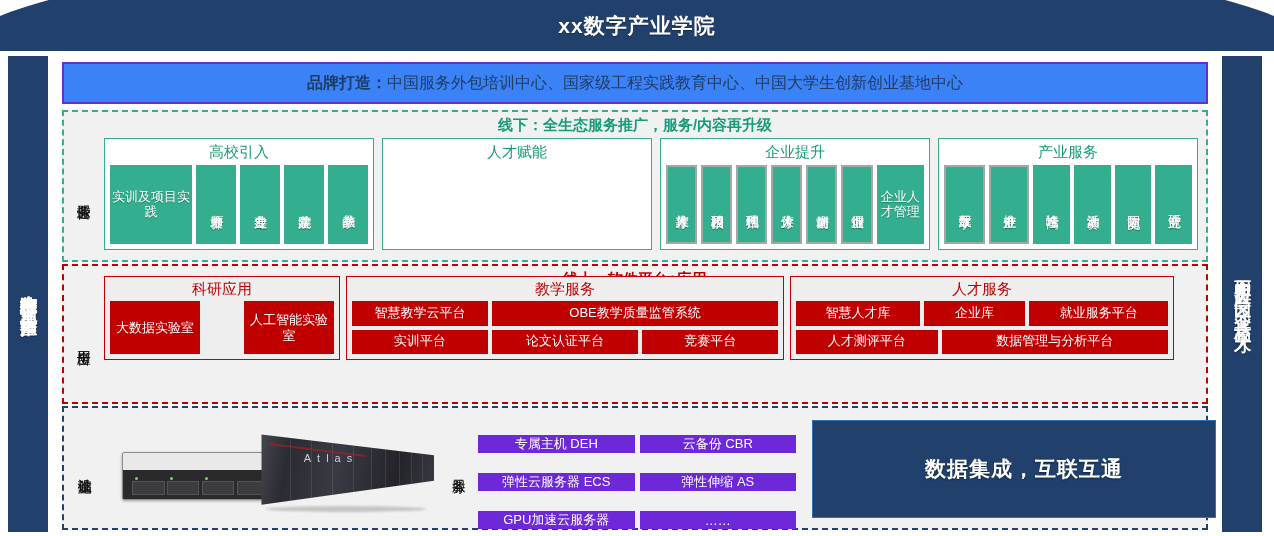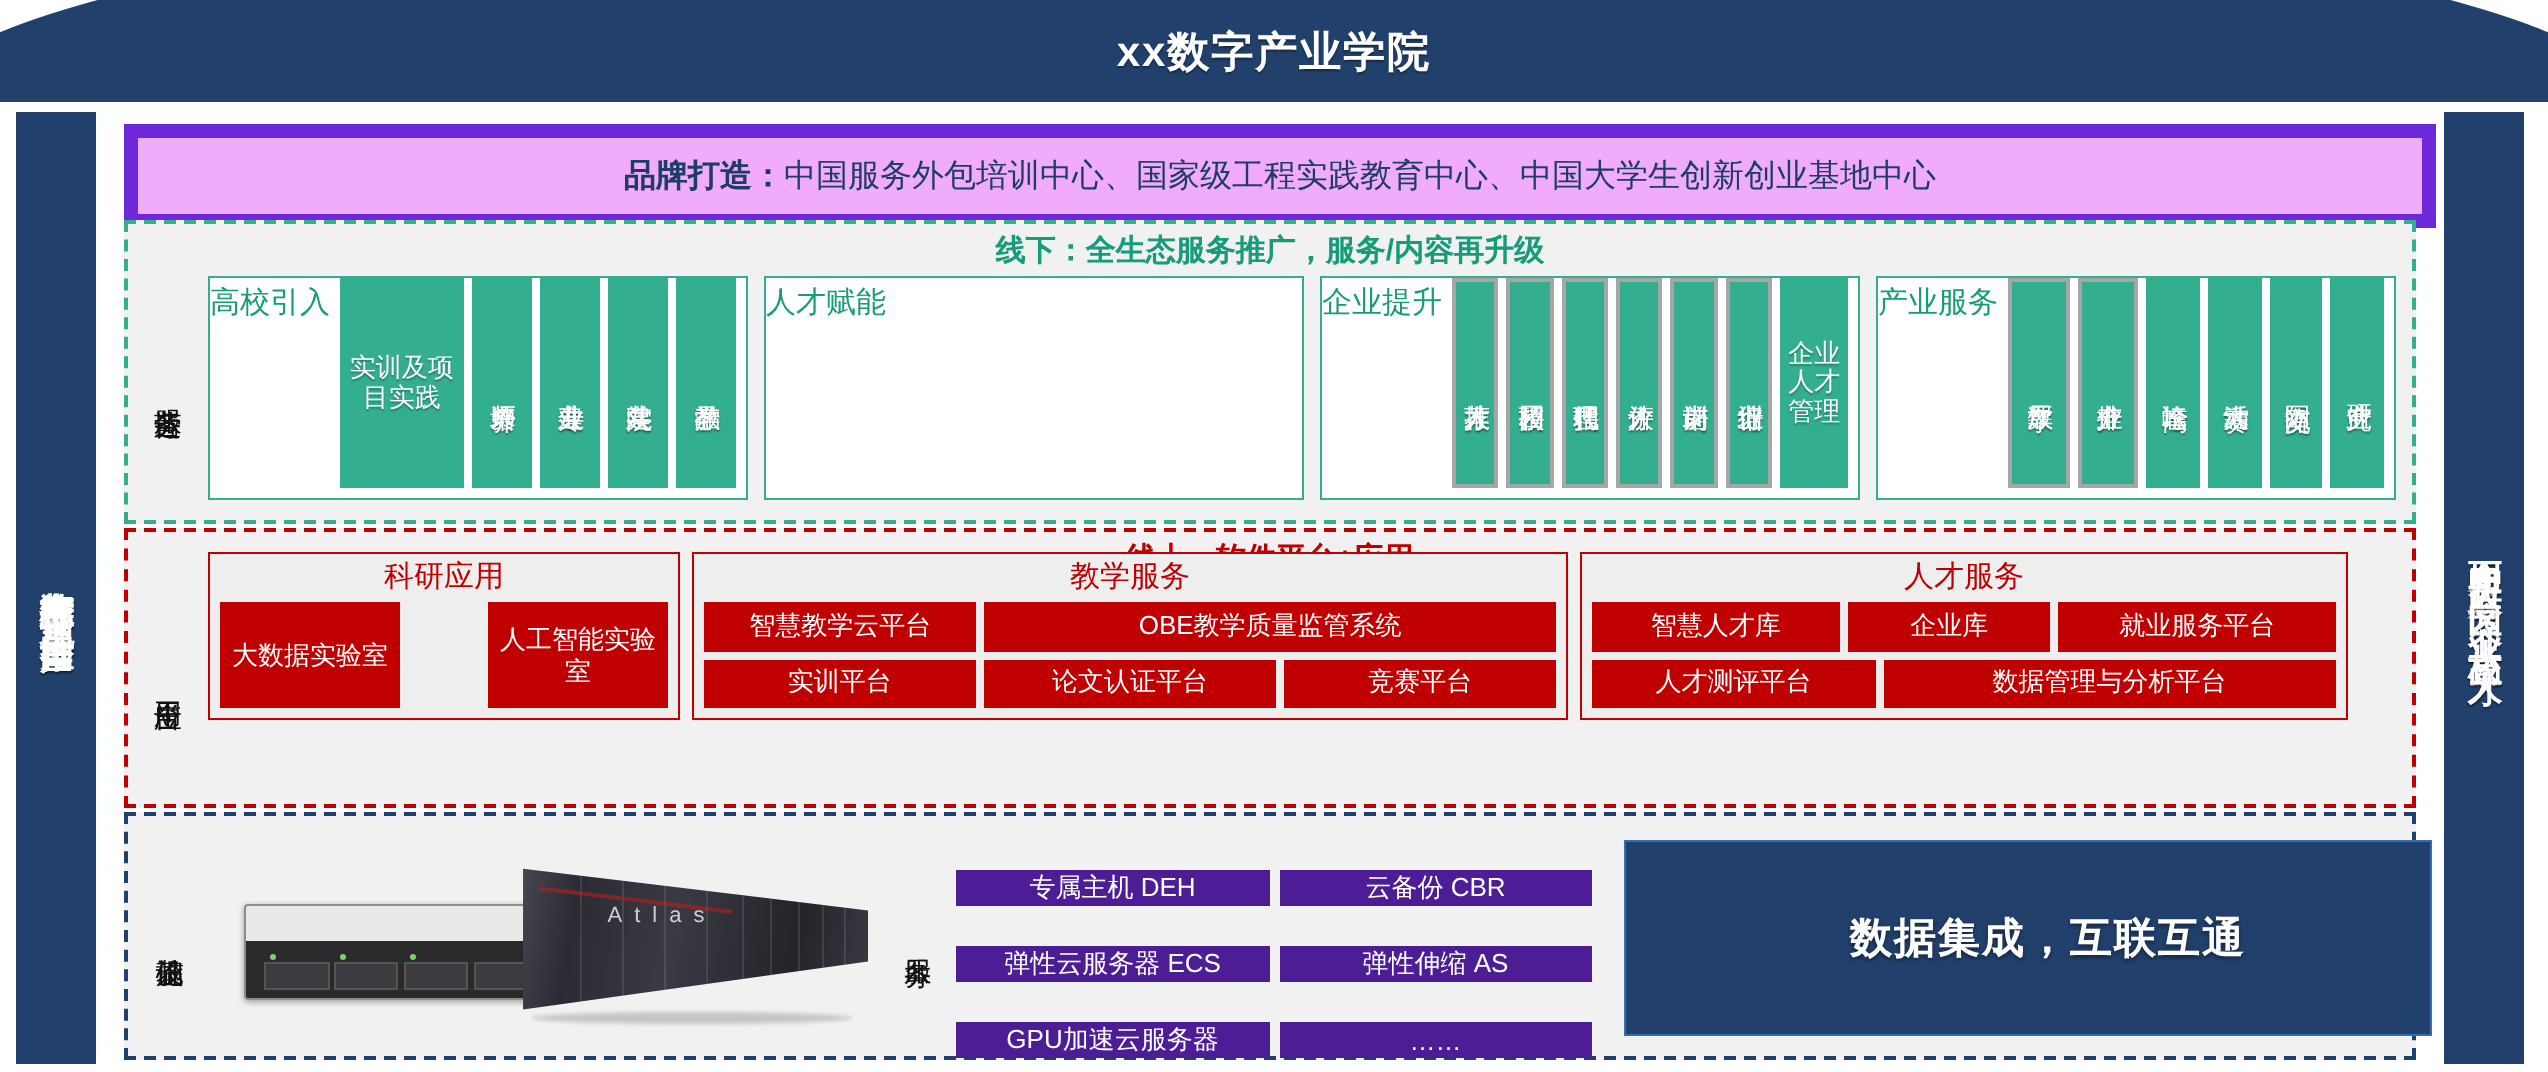--- a/index.html
+++ b/index.html
@@ -42,21 +42,21 @@
   .rail-right{left:1222px;}
   .rail .grp{writing-mode:vertical-rl;text-orientation:upright;white-space:nowrap;}
   .rail .gap{height:11px;}
 
   
   .body-col{position:absolute;left:56px;top:56px;width:1162px;height:476px;}
 
   
   .brand{
     position:absolute;left:6px;top:6px;width:1142px;height:38px;
-    border:7px solid #6d28d9;background:#f0abfc;
+    border:2px solid #6d28d9;background:#3b82f6;
     display:flex;align-items:center;justify-content:center;
     color:#1f3c66;font-size:16px;white-space:nowrap;
   }
   .brand b{font-weight:bold;}
 
   
   .band{position:absolute;left:6px;width:1142px;background:#f1f1f1;}
   .band.green{top:54px;height:148px;border:2px dashed #33af8f;}
   .band.red{top:208px;height:136px;border:2px dashed #c00000;}
   .band.blue{top:350px;height:120px;border:2px dashed #21406c;}
@@ -71,21 +71,21 @@
   .band-rail{
     position:absolute;left:8px;top:26px;width:24px;height:112px;
     display:flex;align-items:center;justify-content:center;
     font-size:14px;color:#111;
   }
   .band-rail .v{writing-mode:vertical-rl;text-orientation:upright;line-height:1.05;}
   .band.red .band-rail{top:22px;height:104px;}
 
   
   .g-row{position:absolute;left:40px;top:26px;height:112px;display:flex;gap:8px;}
-  .g-card{background:#ffffff;border:1px solid #33af8f;display:flex;flex-direction:row;}
+  .g-card{background:#ffffff;border:1px solid #33af8f;display:flex;flex-direction:column;}
   .g-card-title{
     height:26px;line-height:26px;text-align:center;
     color:#179c7a;font-size:15px;white-space:nowrap;
   }
   .g-card-body{flex:1;display:flex;gap:4px;padding:0 5px 5px 5px;}
   .g-tile{
     background:#33af8f;color:#fff;font-size:13px;
     display:flex;align-items:center;justify-content:center;text-align:center;
     line-height:1.12;text-shadow:0 1px 1px rgba(0,0,0,.3);
   }
@@ -147,21 +147,21 @@
     position:absolute;left:382px;top:22px;width:26px;height:78px;
     display:flex;align-items:center;justify-content:center;font-size:14px;color:#111;
   }
   .cloud-label .v{writing-mode:vertical-rl;text-orientation:upright;line-height:1.05;}
 
   .cloud-grid{
     position:absolute;left:414px;top:12px;width:318px;height:96px;
     display:grid;grid-template-columns:1fr 1fr;grid-template-rows:1fr 1fr 1fr;gap:5px;
   }
   .cloud-tile{
-    background:#4c1d95;color:#fff;font-size:13px;
+    background:#6d28d9;color:#fff;font-size:13px;
     display:flex;align-items:center;justify-content:center;white-space:nowrap;margin-top:15px;
   }
 
   .integration{
     position:absolute;left:748px;top:12px;width:382px;height:96px;
     background:#21406c;border:1px solid #2f6fb5;
     display:flex;align-items:center;justify-content:center;
     color:#fff;font-size:21px;font-weight:bold;letter-spacing:1px;
     text-shadow:0 1px 2px rgba(0,0,0,.45);
     padding-left:20px;

